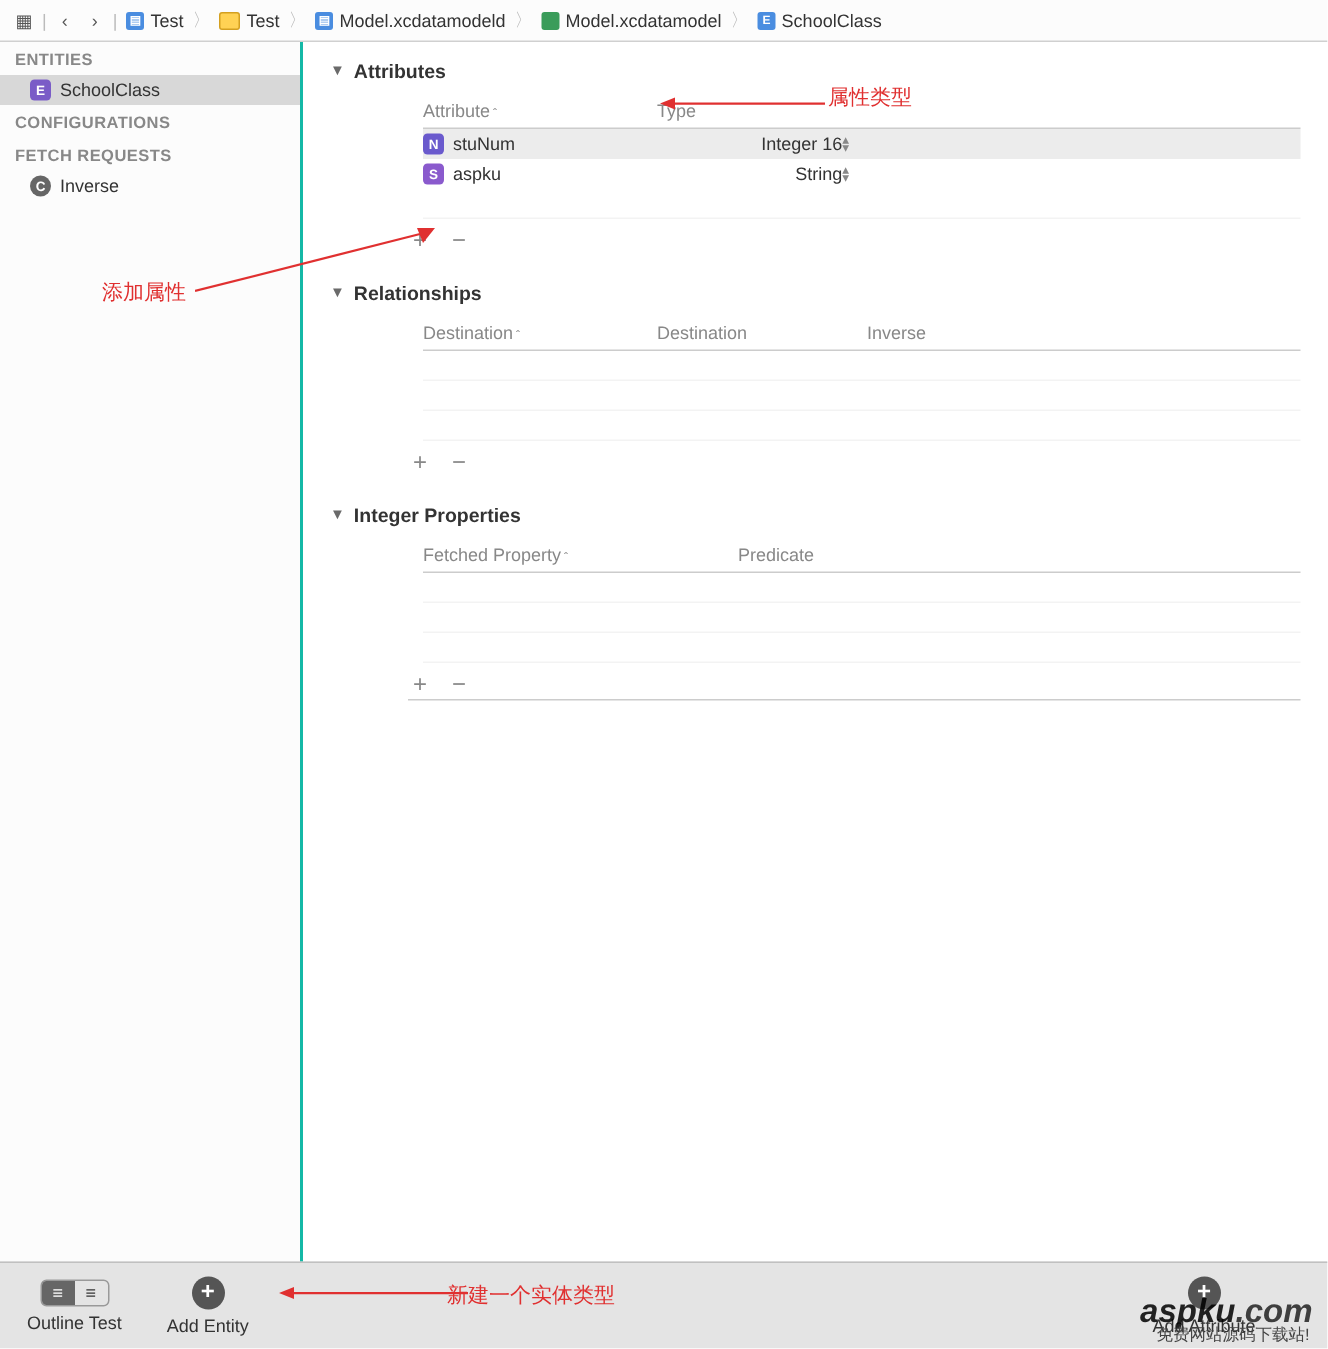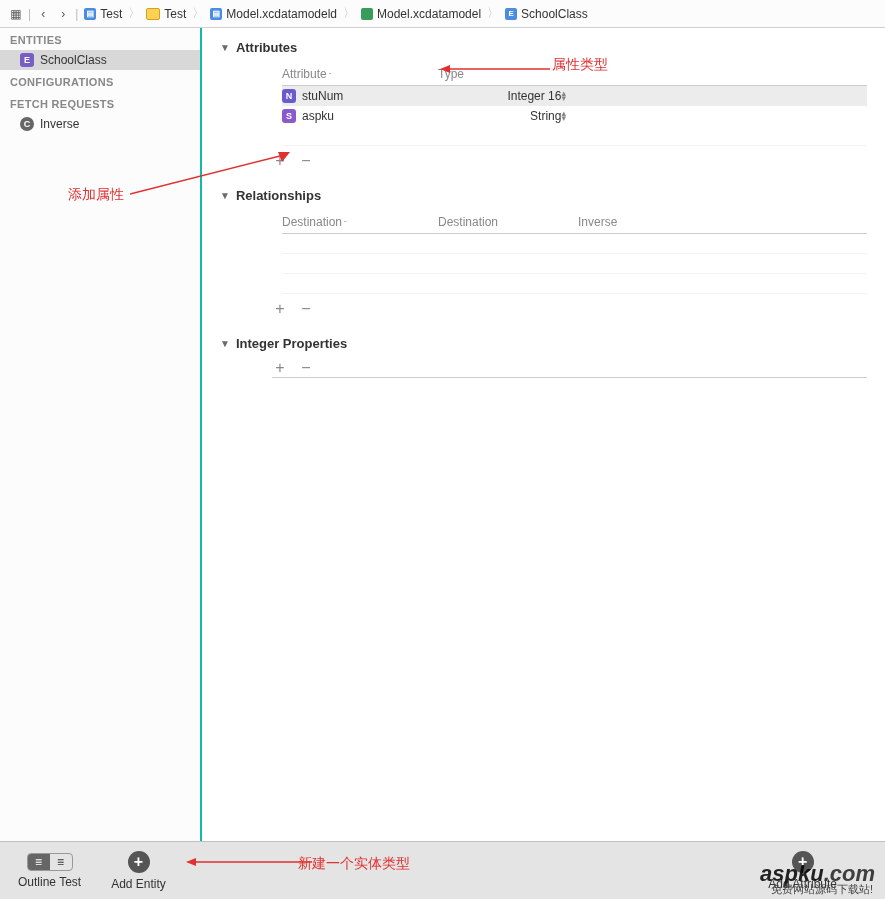--- a/index.html
+++ b/index.html
@@ -159,20 +159,31 @@
         <span>+</span>
         <span>−</span>
       </div>
     </div>
 
     <div class="section">
       <div class="sec-head">
         <span class="tri">▼</span>
         <span>Integer Properties</span>
       </div>
+      <div class="tbl">
+        <div class="tbl-h">
+          <div style="width:210px"><span>Fetched Property</span><span class="small-up">ˆ</span></div>
+          <div class="col2">Predicate</div>
+        </div>
+        <div class="empties">
+            <div class="erow"></div>
+            <div class="erow"></div>
+            <div class="erow"></div>
+          </div>
+      </div>
       <div class="btns">
         <span>+</span>
         <span>−</span>
       </div>
       <div class="divider"></div>
     </div>
 
   </div>
 </div>
 

